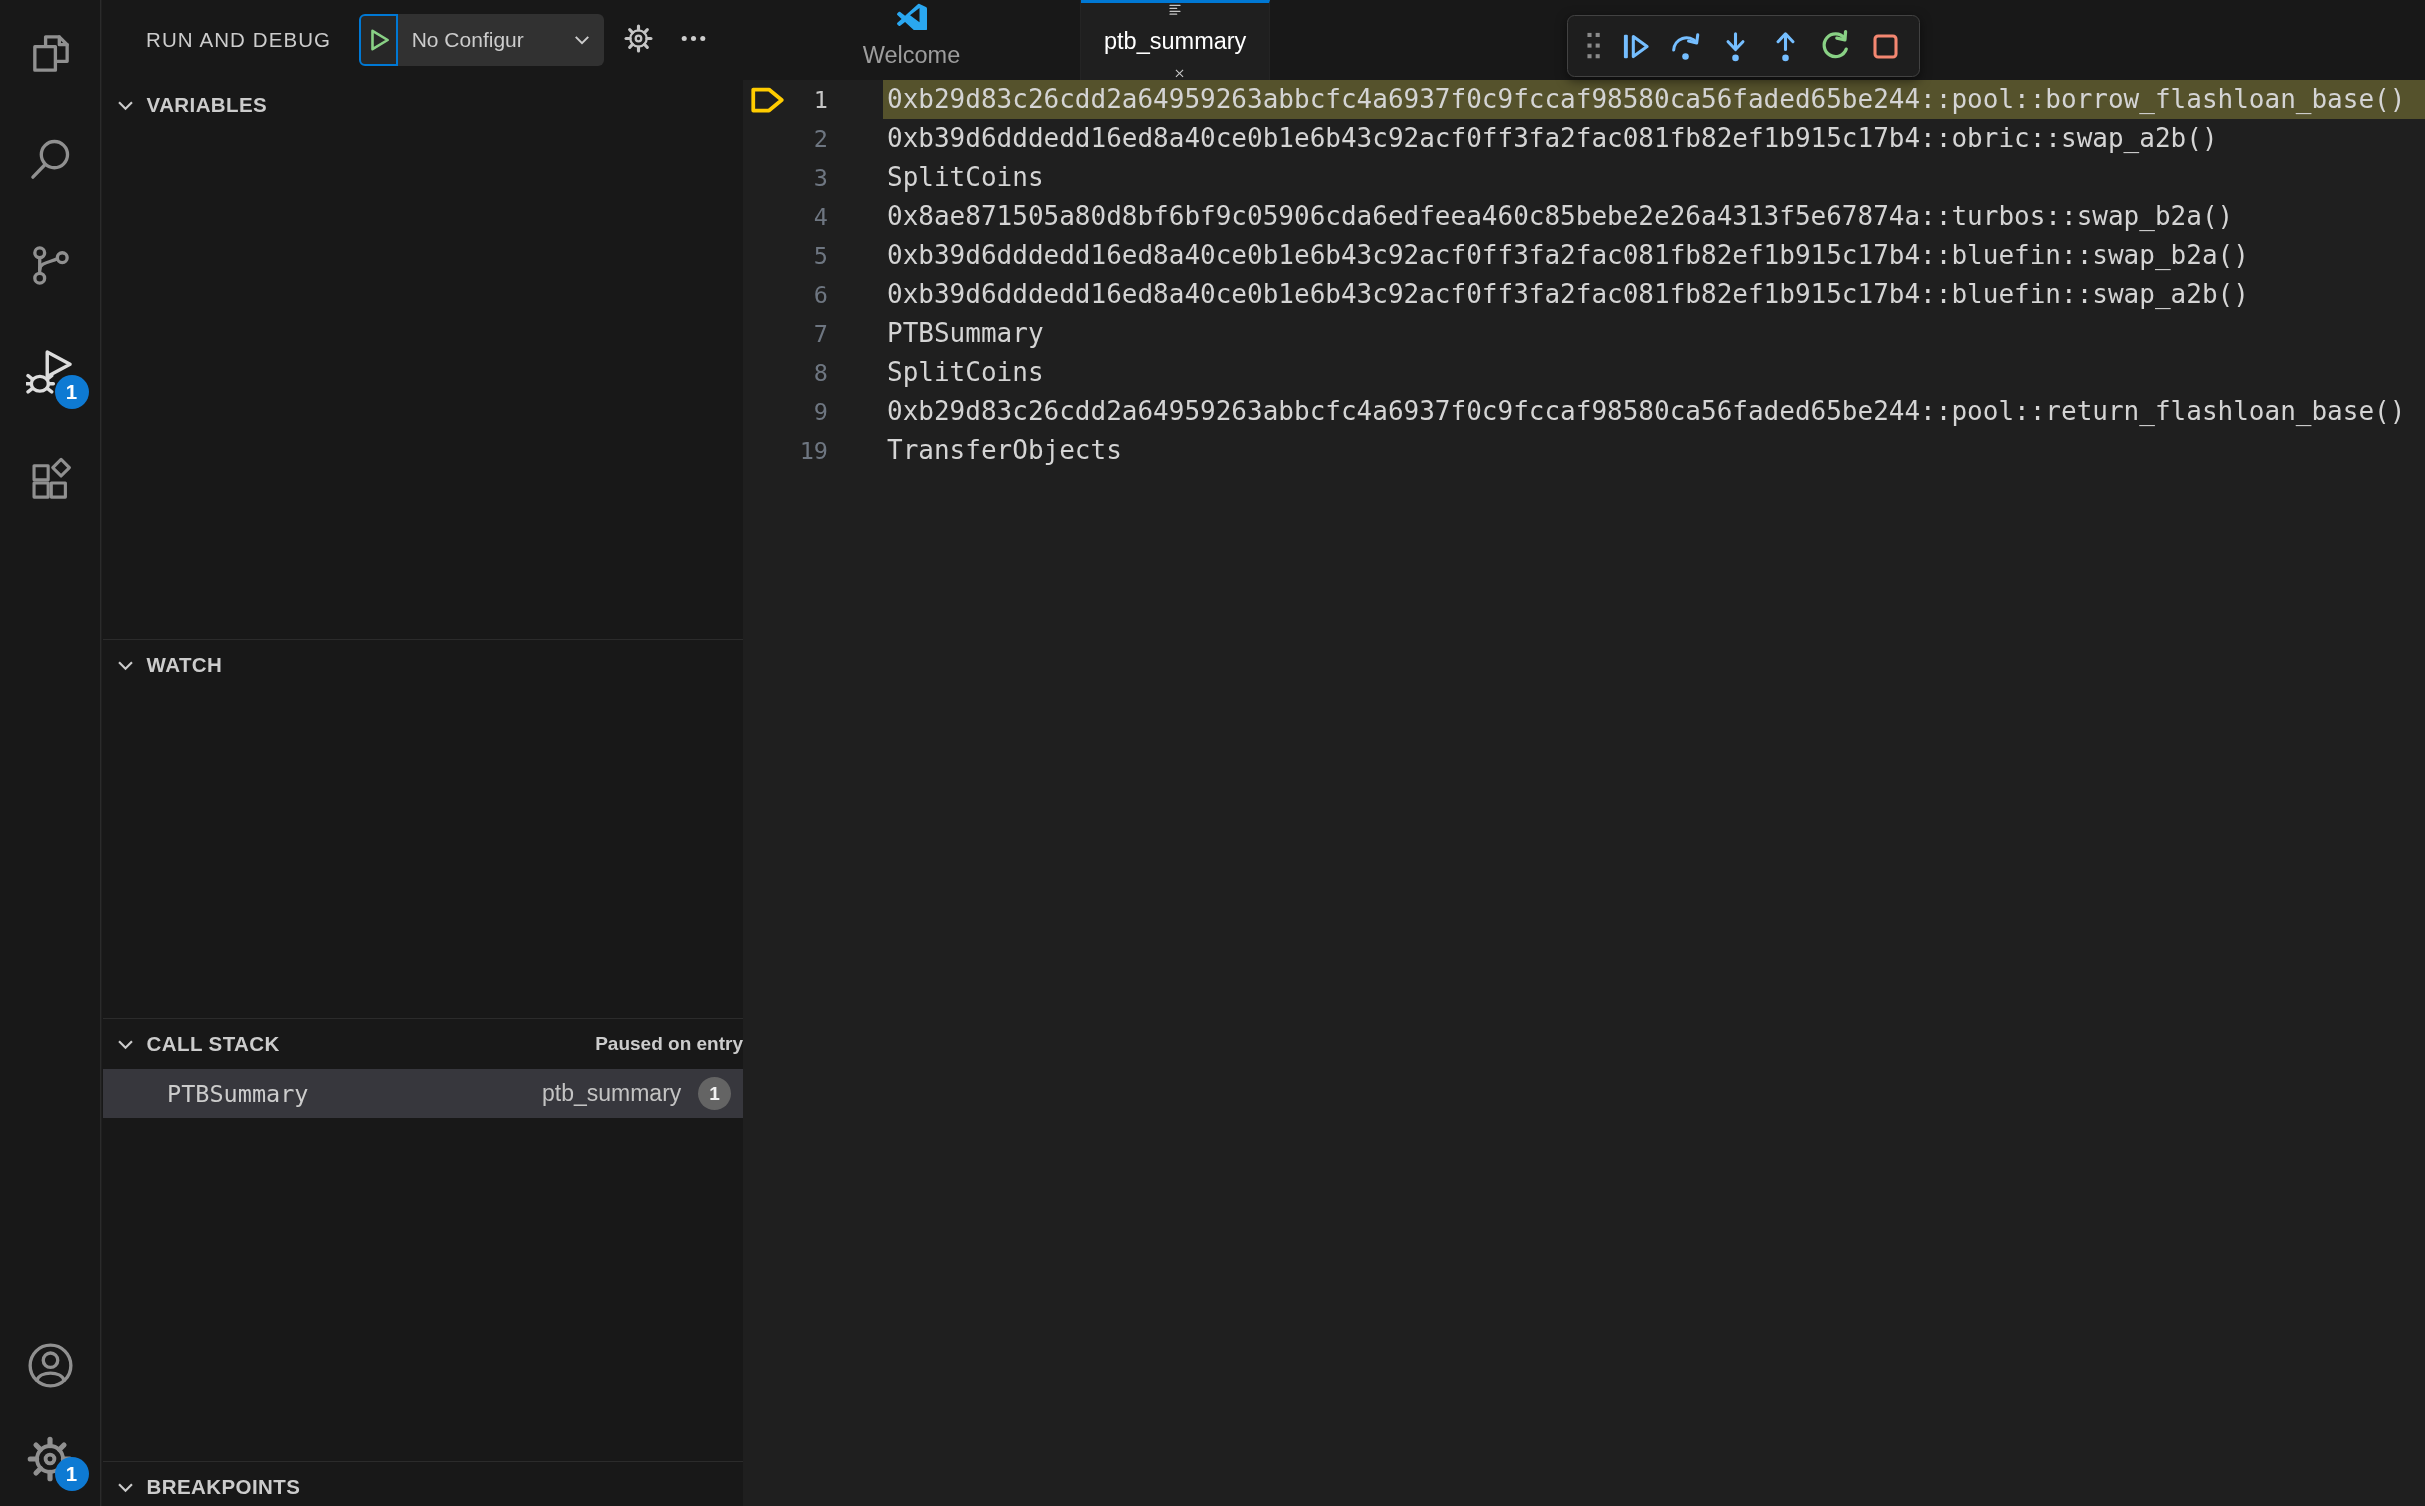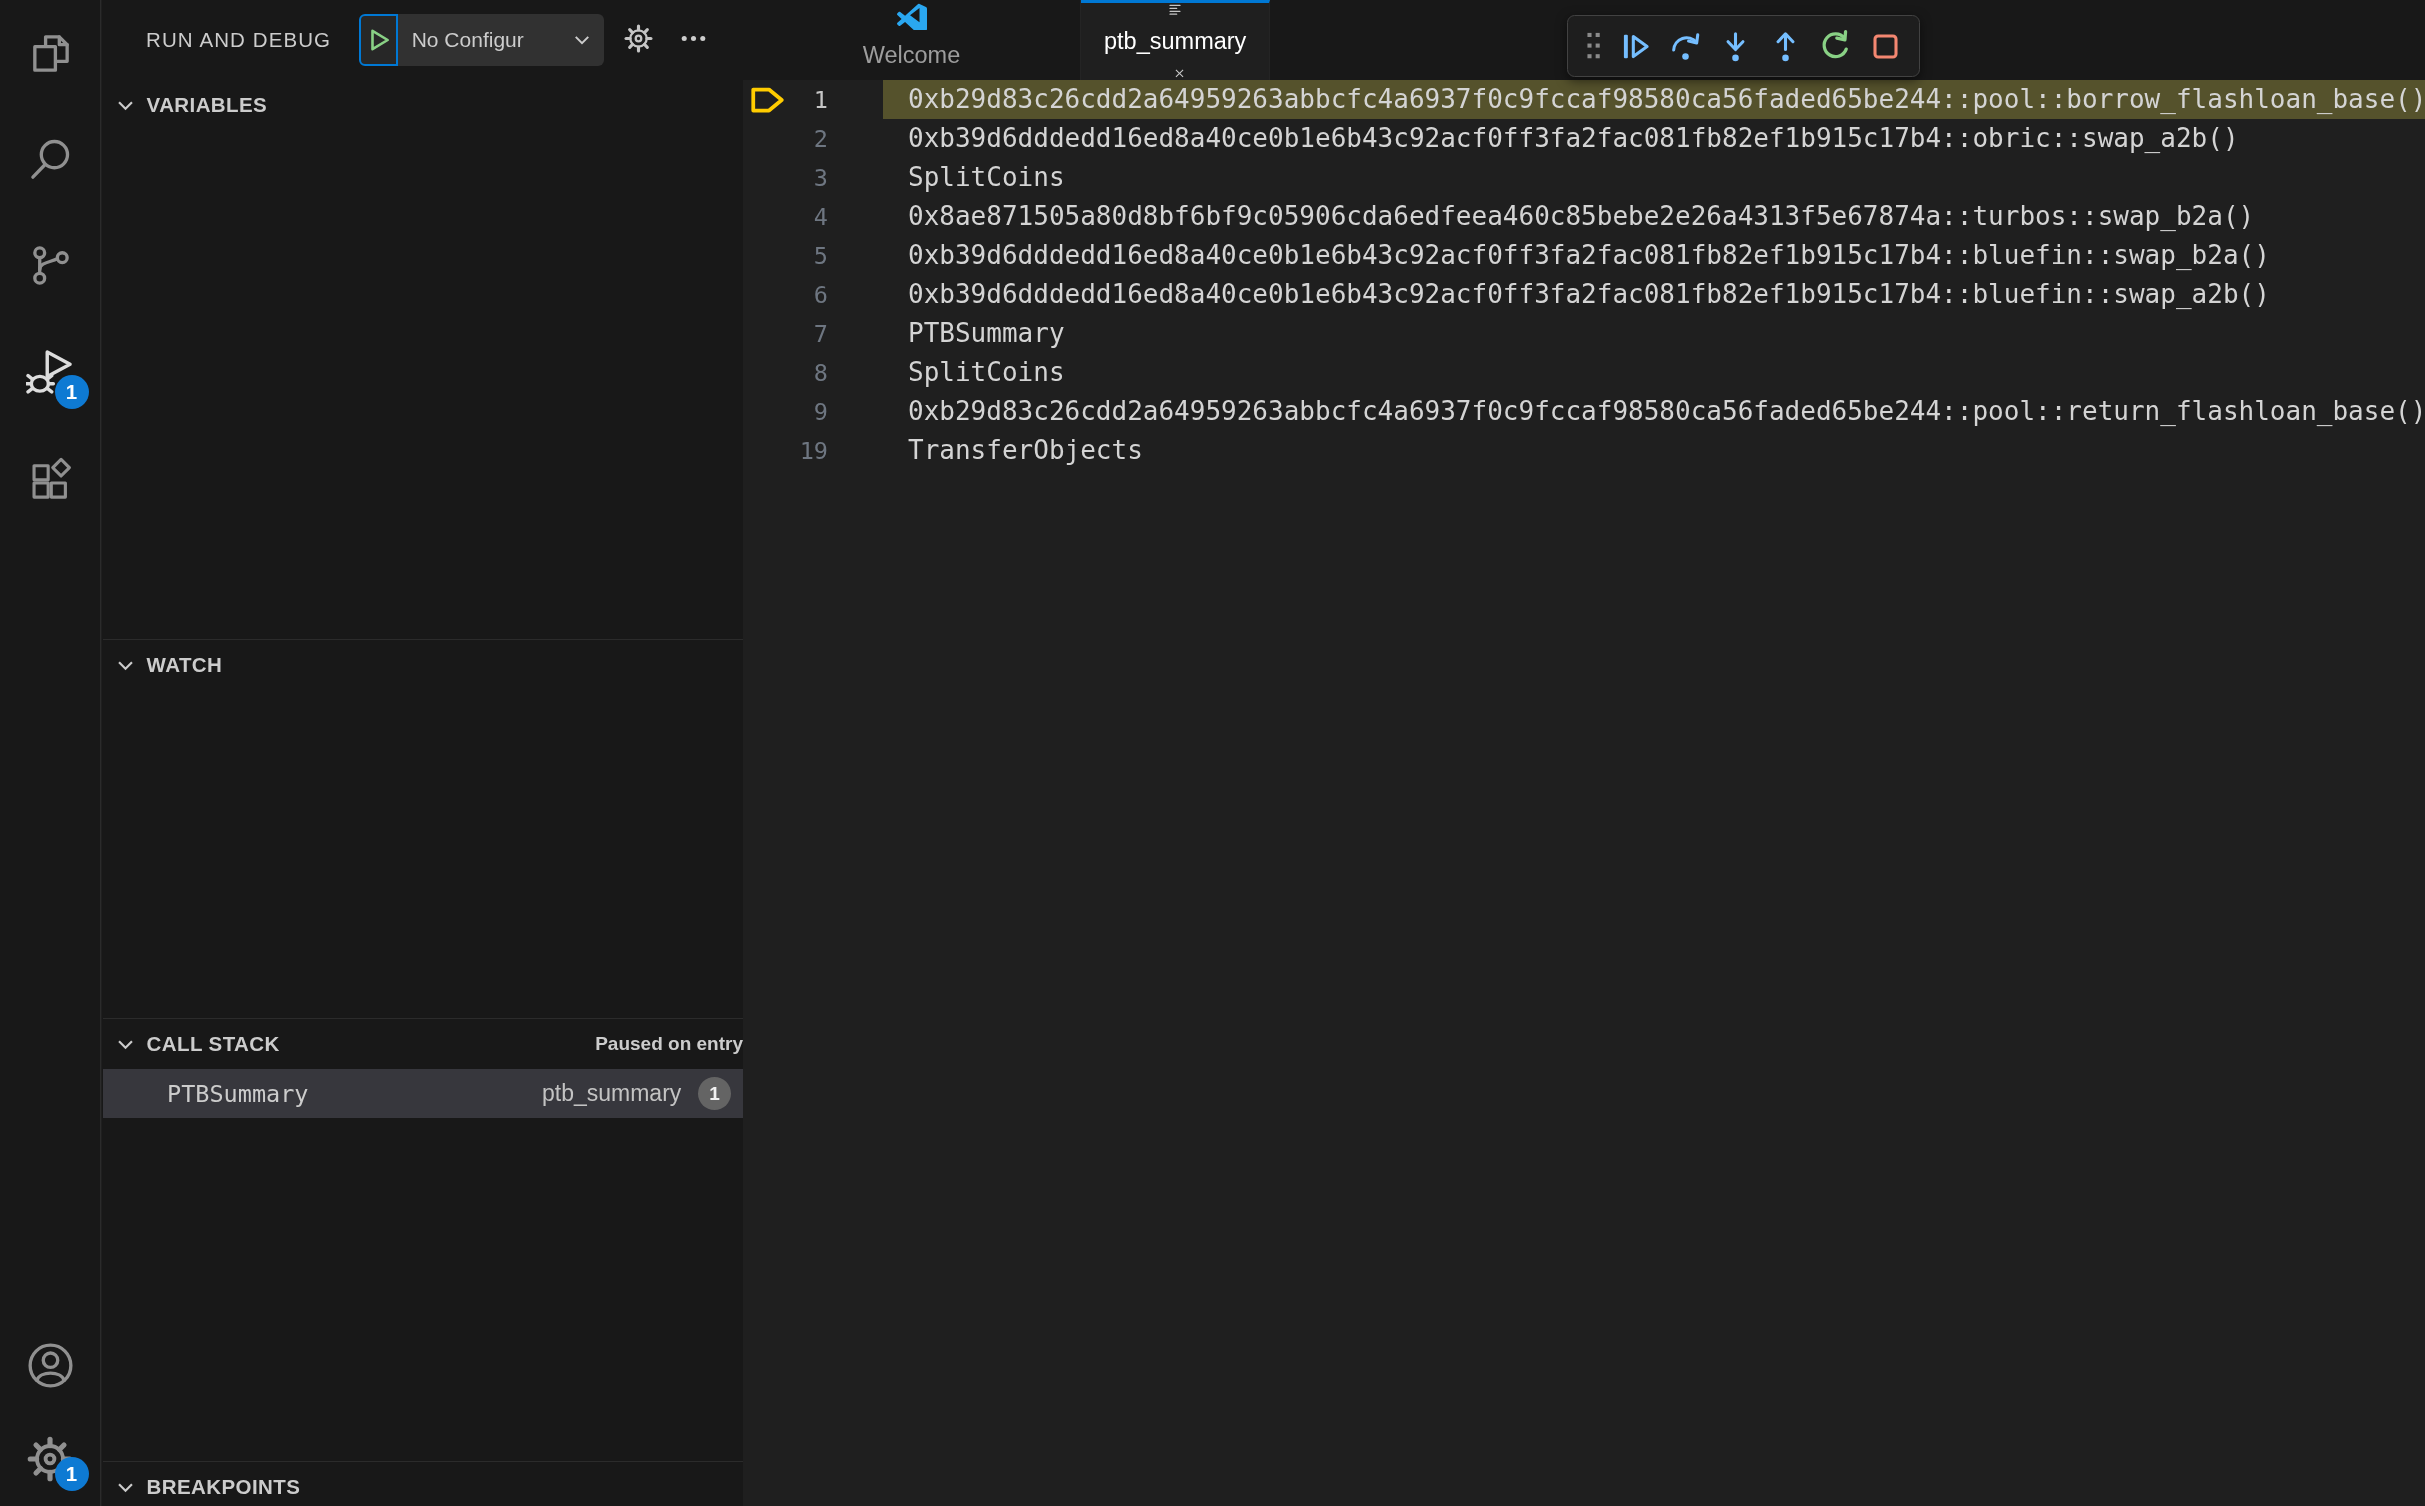--- a/index.html
+++ b/index.html
@@ -58,21 +58,21 @@
     border:0.8px solid #424242; border-radius:7.6px; display:flex; align-items:center; padding:0 9px;
     box-shadow:0 3.8px 10.6px rgba(0,0,0,0.5); z-index:5; }
   .dt-btn { width:50px; height:50px; display:flex; align-items:center; justify-content:center; cursor:pointer; border-radius:4.6px; }
   .dt-grip { width:33px; height:50px; display:flex; align-items:center; justify-content:center; cursor:grab; }
 
   .code { position:absolute; top:80px; left:0; right:0; }
   .code-line { height:39px; display:flex; align-items:center; font-family:"DejaVu Sans Mono", monospace; }
   .gutter { width:46px; height:39px; flex:none; display:flex; align-items:center; }
   .gutter svg { margin-left:5.3px; }
   .lnum { width:39px; flex:none; text-align:right; font-size:23.5px; color:#6e7681; }
-  .ltext { flex:1; margin-left:55px; padding-left:25px; font-size:26px; color:#d4d4d4; white-space:pre; height:39px; line-height:39px; }
+  .ltext { flex:1; margin-left:55px; padding-left:4px; font-size:26px; color:#d4d4d4; white-space:pre; height:39px; line-height:39px; }
   .code-line.current .ltext { background:#55522c; }
   .code-line.current .lnum { color:#c6c6c6; }
 </style>
 </head>
 <body>
 
 <div class="stage">
 
   <div class="activity-bar">
     <div class="ab-item">

